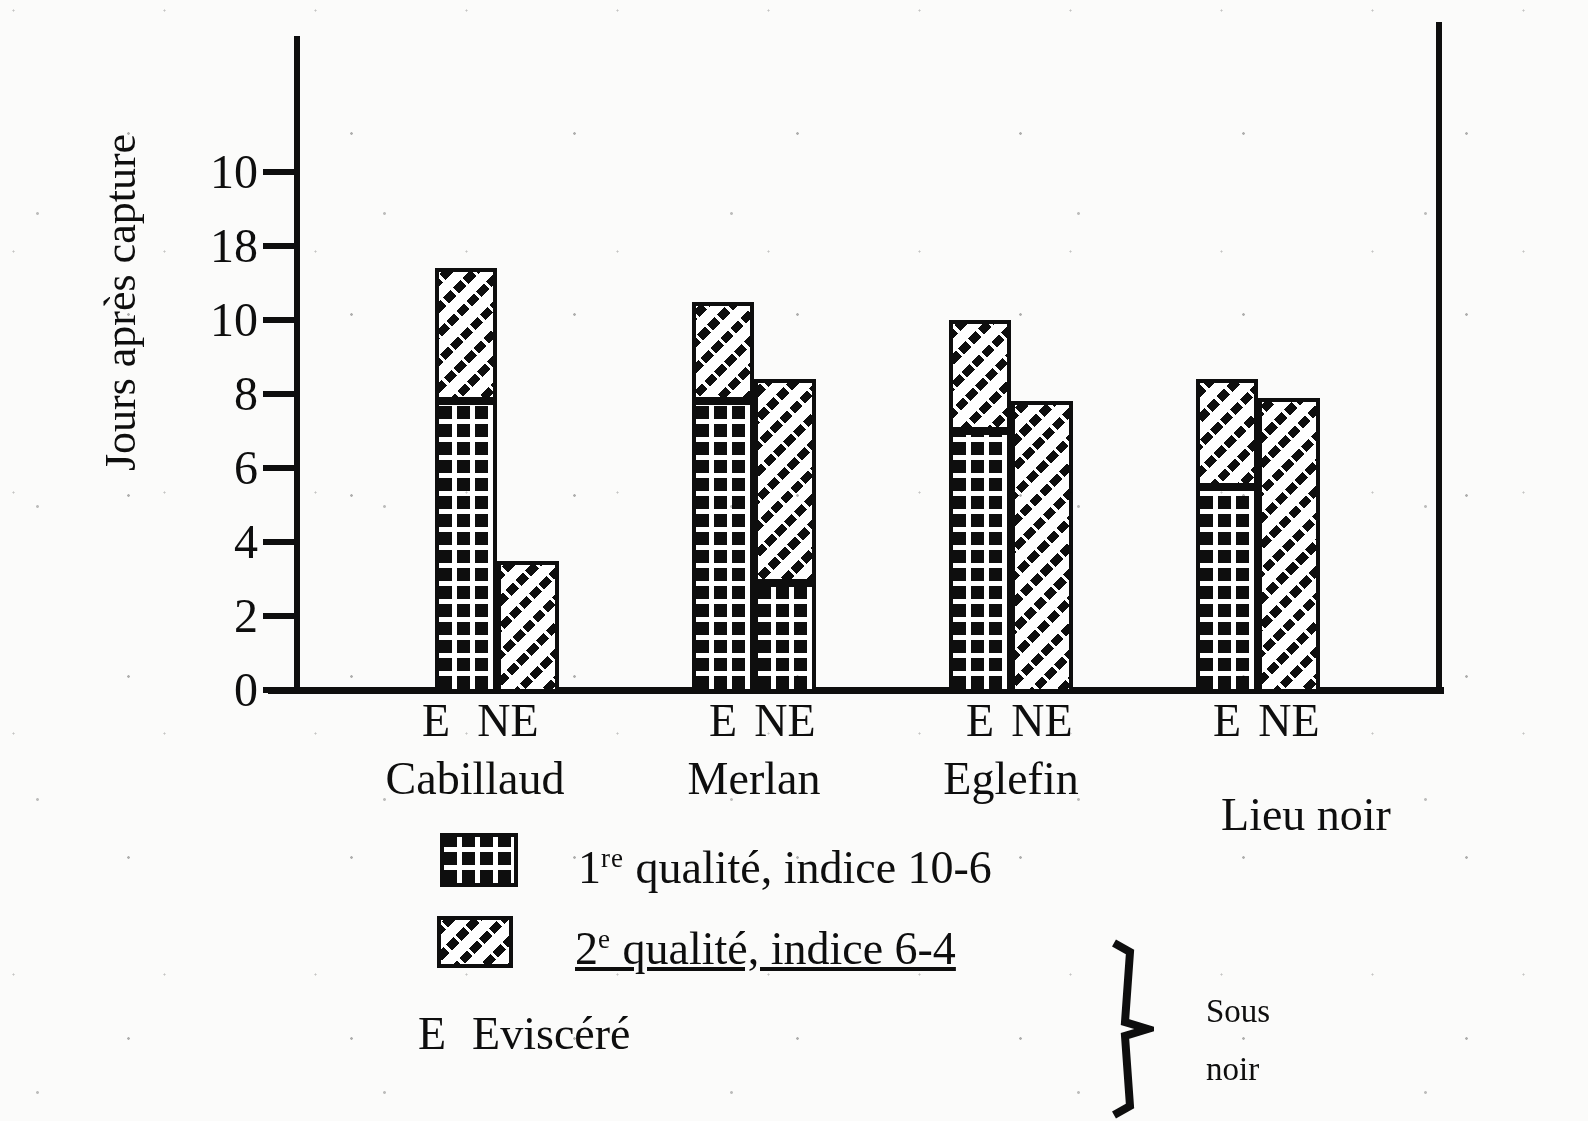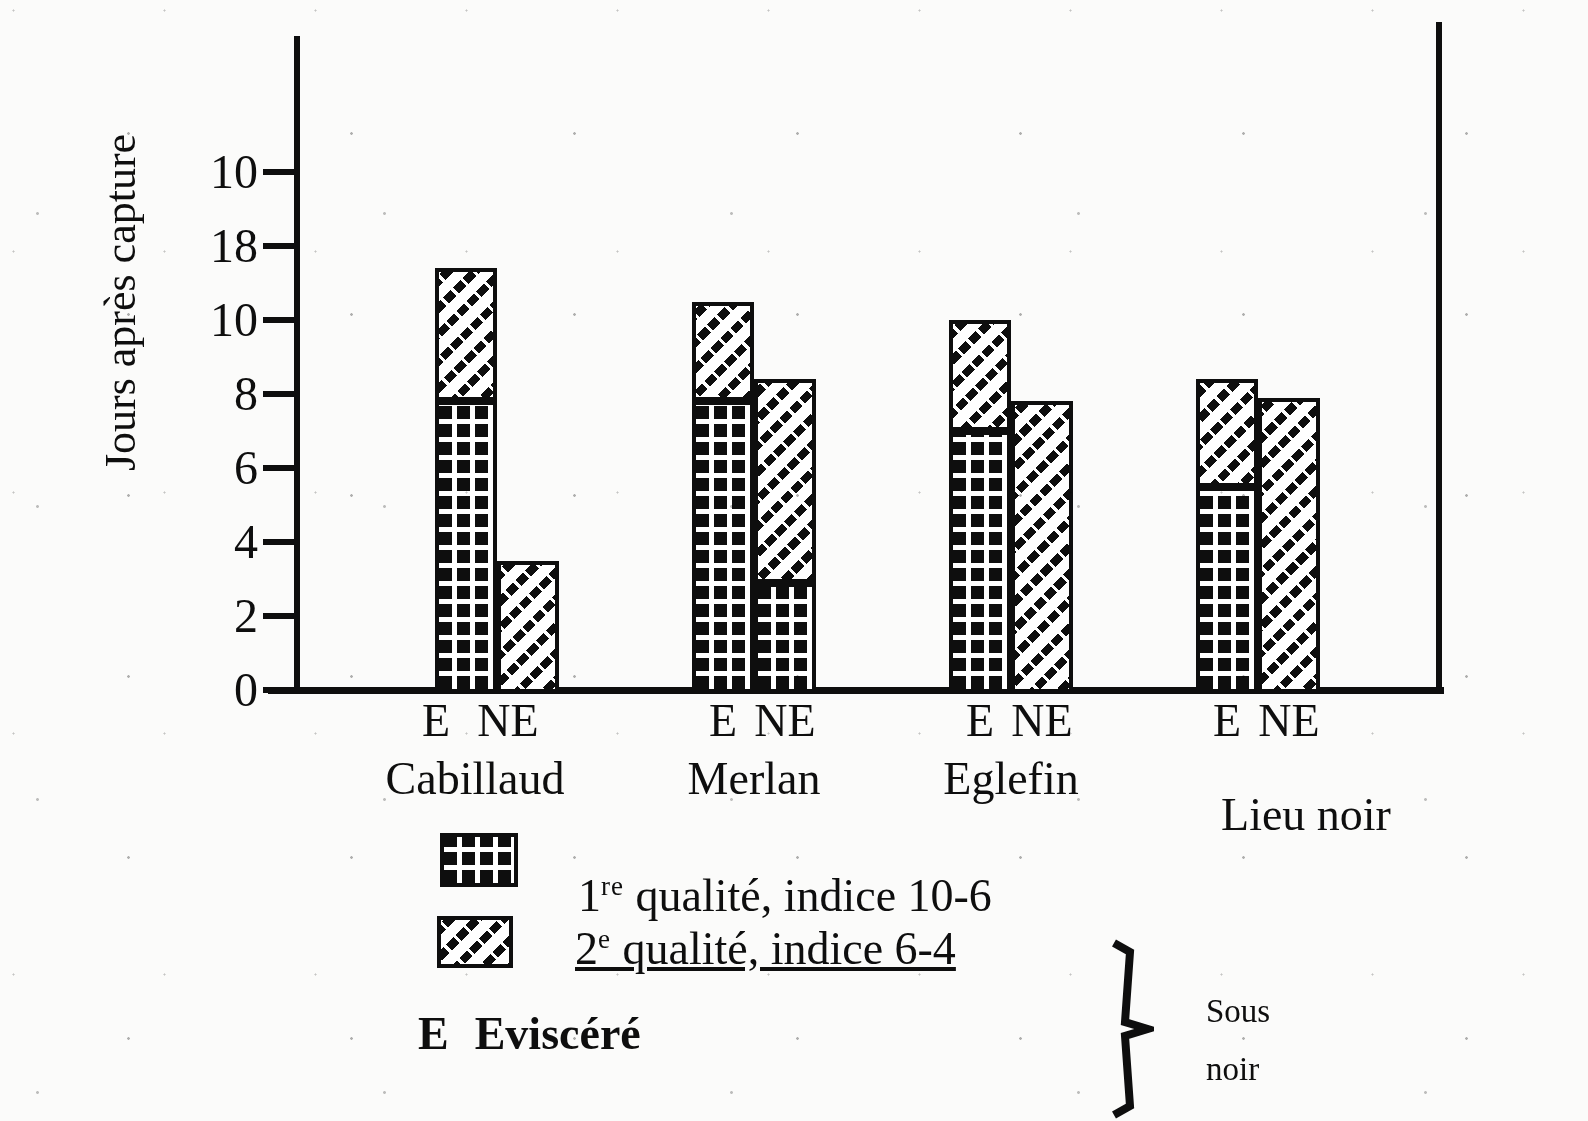--- a/index.html
+++ b/index.html
@@ -48,21 +48,21 @@
   }
 
   .sublabel  { position: absolute; transform: translateX(-50%); font-size: 46px; line-height: 48px; }
   .catlabel  { position: absolute; transform: translateX(-50%); font-size: 46px; line-height: 52px; white-space: nowrap; }
 
   
   .swatch { position: absolute; border: 4px solid var(--ink); }
   .legend-text { position: absolute; font-size: 46px; line-height: 52px; white-space: nowrap; }
   .legend-text sup, .sup { font-size: 27px; vertical-align: 16px; letter-spacing: 1px; }
 
-  .footer-group { position: absolute; font-size: 46px; line-height: 52px; white-space: nowrap; font-weight: bold; }
+  .footer-group { position: absolute; font-size: 46px; line-height: 52px; white-space: nowrap; }
   .footer-gap-1 { margin-left: 26px; }
   .footer-gap-2 { margin-left: 18px; }
 
   .brace-svg { position: absolute; left: 1106px; top: 938px; width: 48px; height: 182px; }
   .brace-note { position: absolute; left: 1206px; top: 982px; font-size: 33px; line-height: 58px; }
 </style>
 </head>
 <body>
 
 <div class="page">
@@ -111,21 +111,21 @@
       <div class="seg hatch" style="left: 1196px; top: 379px; height: 108px;"></div>
       <div class="seg checker" style="left: 1196px; top: 487px; height: 206px;"></div>
       <div class="sublabel" style="left: 1227px; top: 697px;">E</div>
       <div class="seg hatch" style="left: 1258px; top: 398px; height: 295px;"></div>
       <div class="sublabel" style="left: 1289px; top: 697px;">NE</div>
       <div class="catlabel" style="left: 1306px; top: 753px; margin-top: 36px;">Lieu noir</div>
     </div>
 
   <div>
     <div class="swatch checker" style="left:440px; top:833px; width:78px; height:54px;"></div>
-    <div class="legend-text" style="left:578px; top:860px;font-family:Liberation Serif, serif;"><span>1</span><span class="sup">re</span><span> qualité, indice 10-6</span></div>
+    <div class="legend-text" style="left:578px; top:832px;font-family:Liberation Serif, serif;"><span>1</span><span class="sup">re</span><span> qualité, indice 10-6</span></div>
 
     <div class="swatch hatch" style="left:437px; top:916px; width:76px; height:52px;"></div>
     <div class="legend-text" style="left:575px; top:913px;text-decoration:underline;"><span>2</span><span class="sup">e</span><span> qualité, indice 6-4</span></div>
   </div>
 
   <div class="footer-group" style="left:418px; top:1008px;">
     <span>E</span><span class="footer-gap-1">Eviscéré</span>
   </div>
 
   <svg class="brace-svg" viewBox="0 0 48 182">

